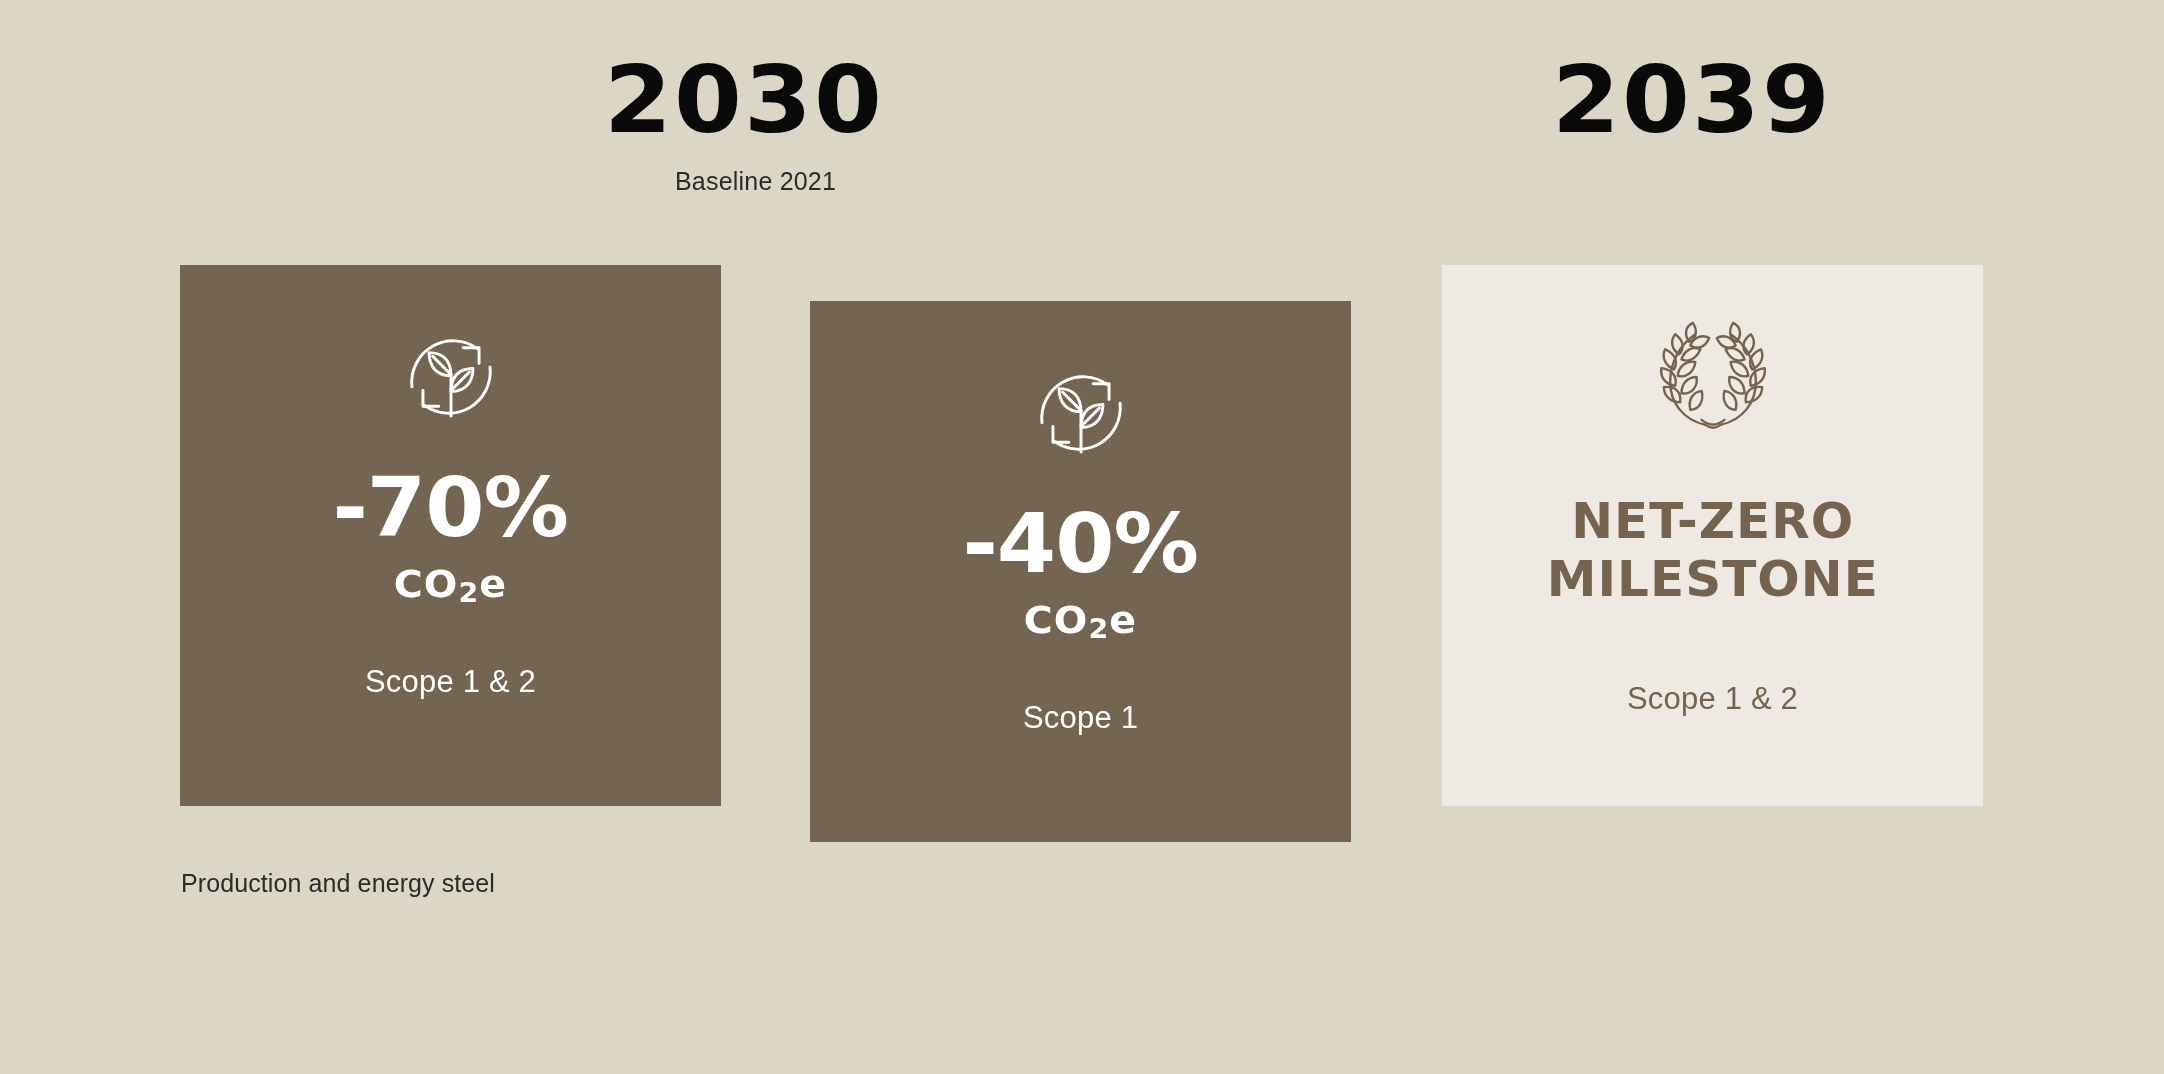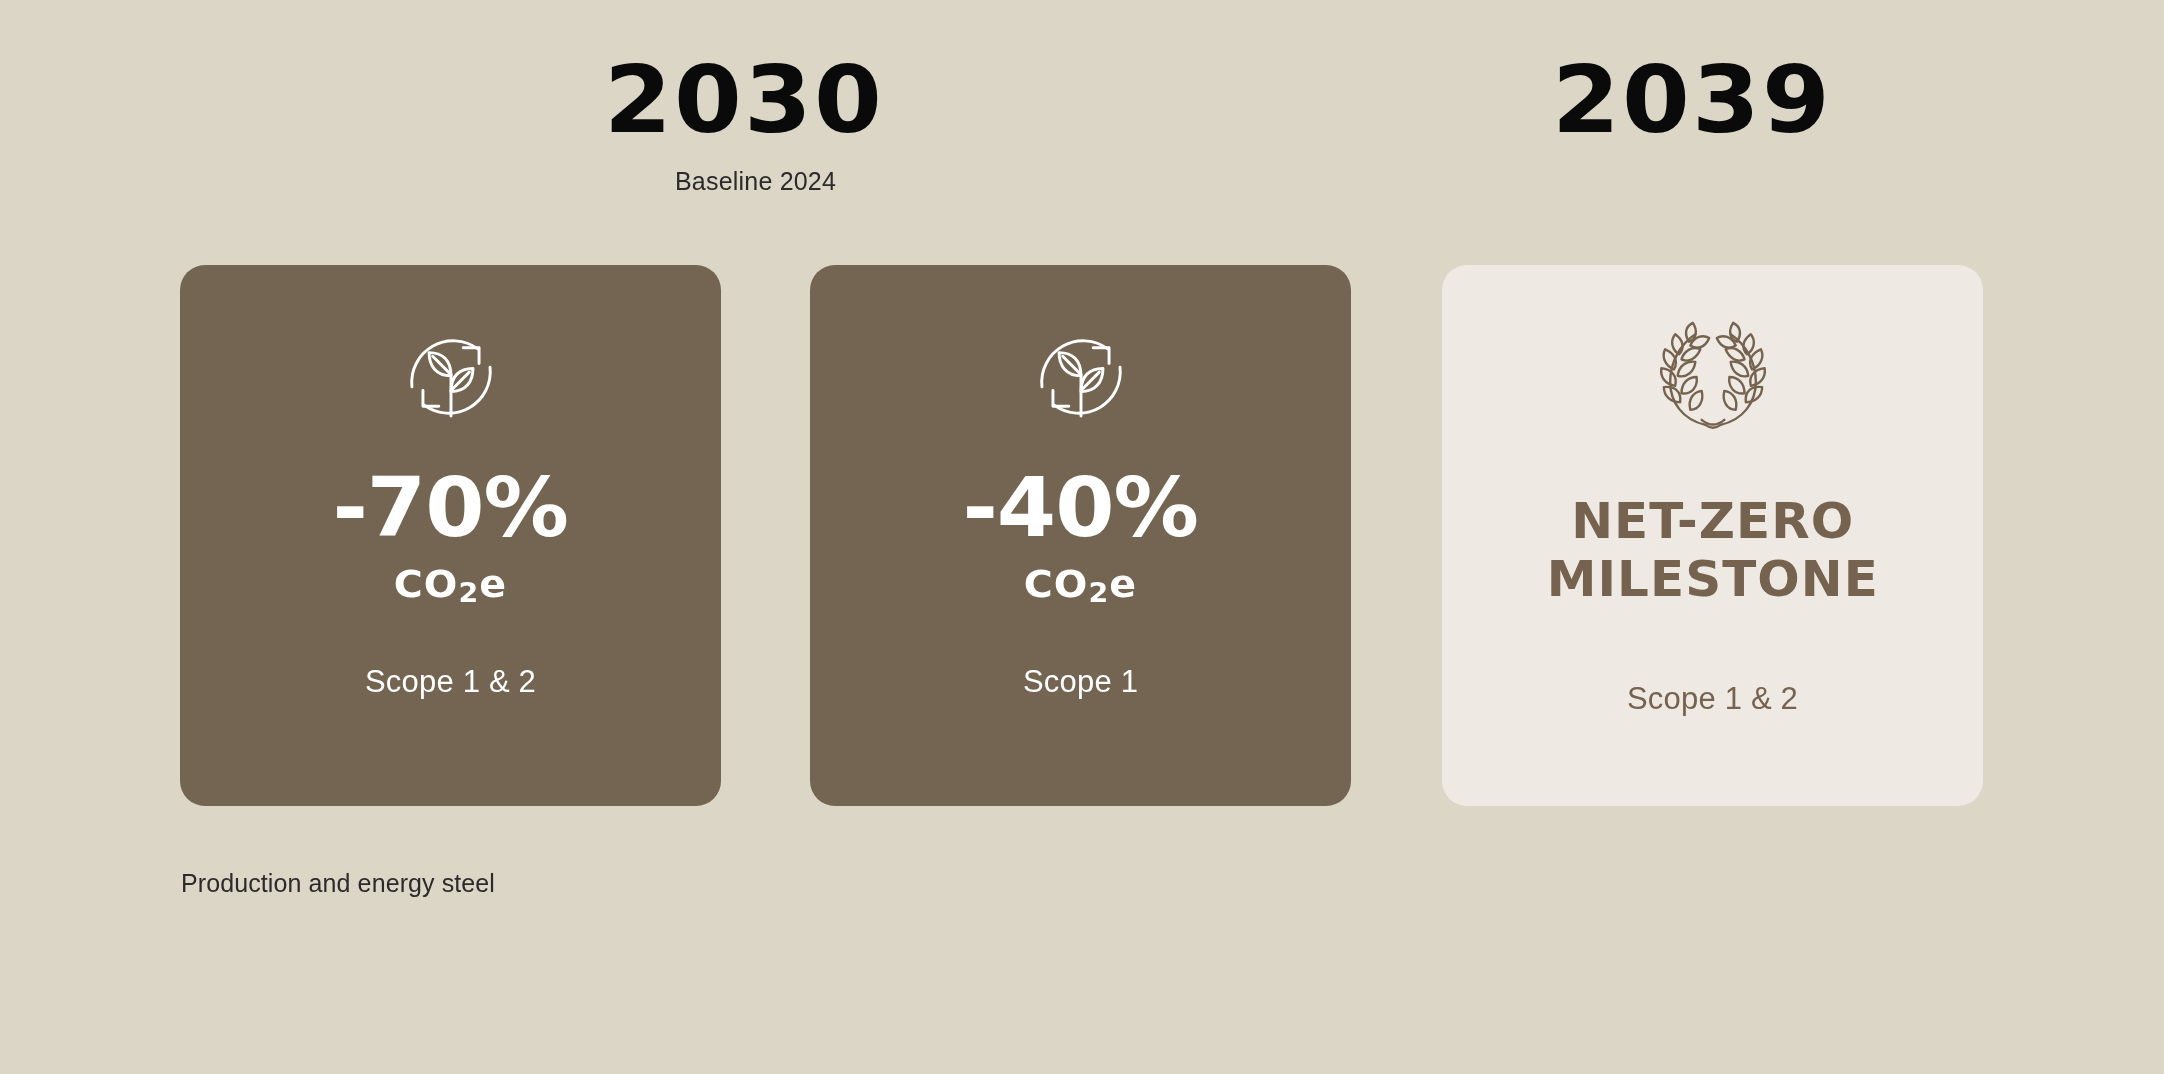--- a/index.html
+++ b/index.html
@@ -38,24 +38,23 @@
 
   
   .card {
     position:absolute;
     top:265px;
     width:541px;
     height:541px;
     display:flex;
     flex-direction:column;
     align-items:center;
-    border-radius:25px;
   }
   #card-1 { left:180px; background:#746452; }
-  #card-2 { left:810px; background:#746452; }
+  #card-2 { left:810px; background:#746452;margin-top:36px; }
   #card-3 { left:1442px; width:541px; background:#eeeae3;gap:20px; }
 
   .card-icon { margin-top:48px; height:128px; display:flex; align-items:center; justify-content:center; }
   #card-3 .card-icon { margin-top:48px; }
 
   .big-value {
     font-family:"DejaVu Sans", sans-serif;
     font-weight:700;
     font-size:82px;
     line-height:1;
@@ -113,21 +112,21 @@
   }
   #caption-1 { left:181px; top:866px; width:560px; }
   #caption-2 { left:811px; top:866px; width:470px; }
 </style>
 </head>
 <body>
 
 <div class="stage">
 
   <div class="year" id="year-2030">2030</div>
-  <div class="baseline">Baseline 2024</div>
+  <div class="baseline">Baseline 2021</div>
   <div class="year" id="year-2039">2039</div>
 
   <div class="card" id="card-1">
     <div class="card-icon">
       <svg width="122" height="122" viewBox="0 0 100 100" fill="none" stroke="#ffffff" stroke-width="2.4" stroke-linecap="round" stroke-linejoin="round">
         <path d="M18 58 A34 34 0 0 1 72 27"></path>
         <path d="M82 42 A34 34 0 0 1 28 73"></path>
         <polyline points="60,26 73,26 73,39"></polyline>
         <polyline points="40,74 27,74 27,61"></polyline>
         <path d="M50 82 L50 48"></path>

